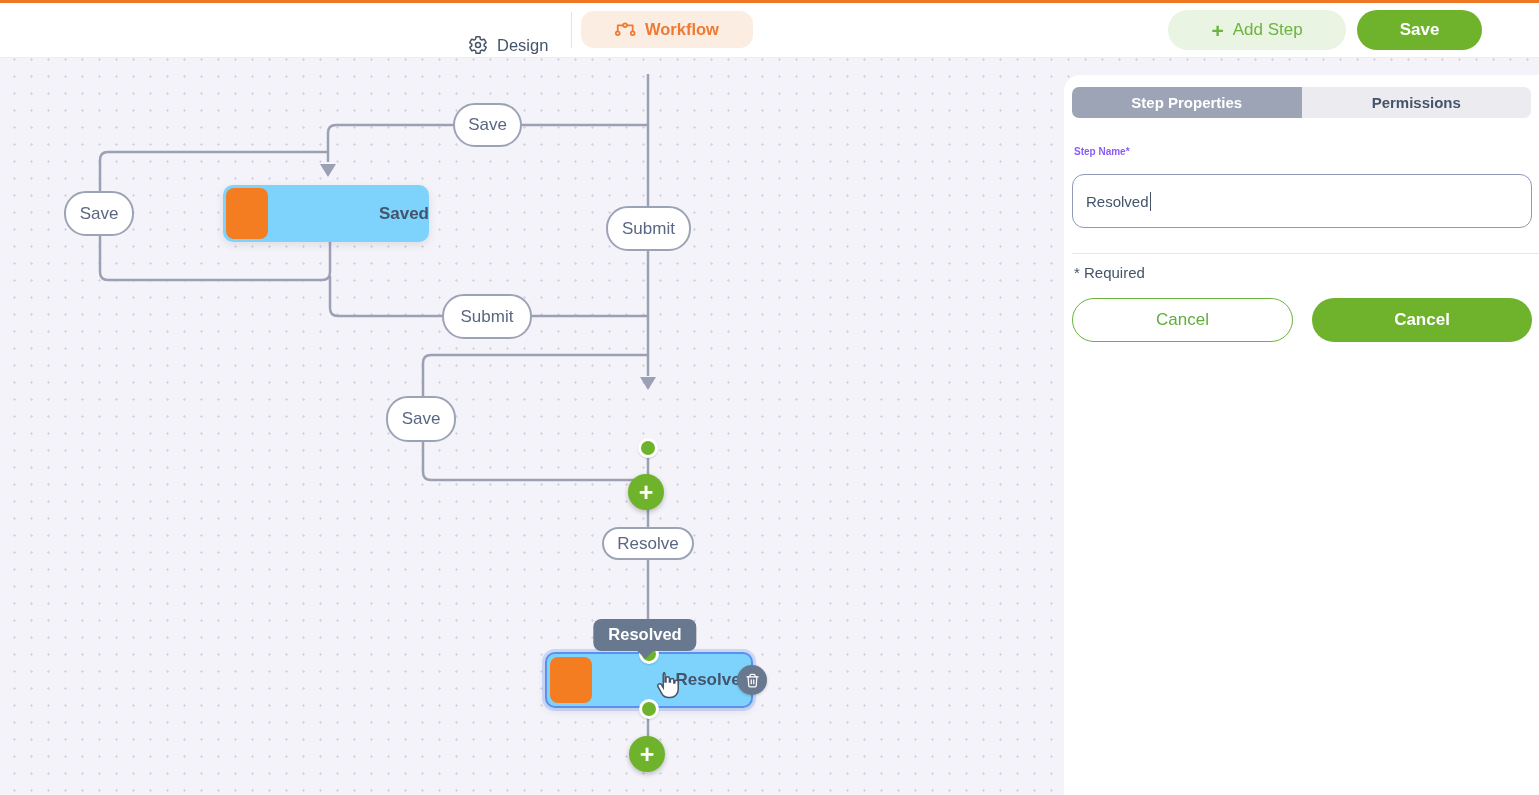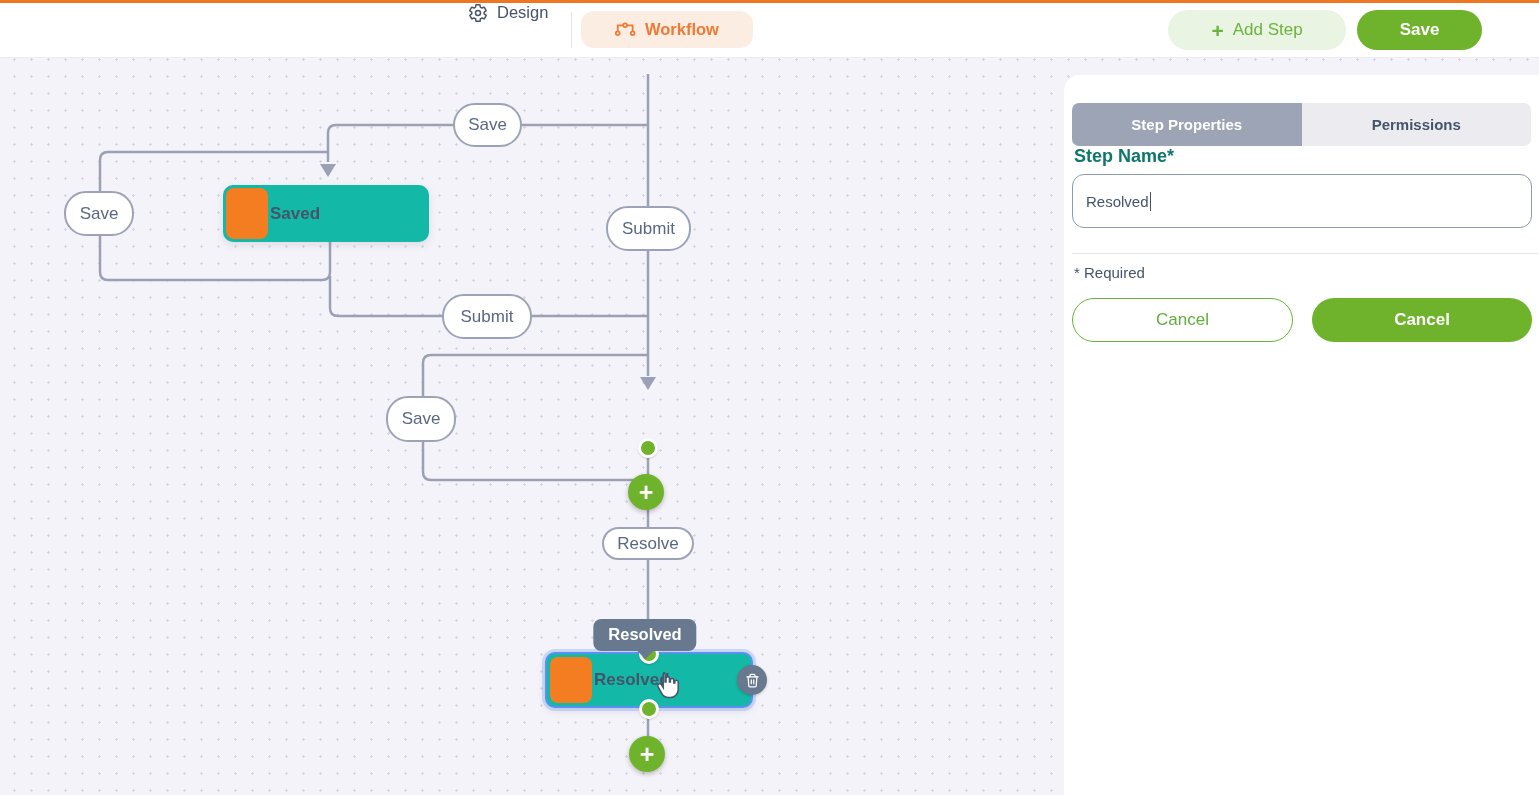--- a/index.html
+++ b/index.html
@@ -15,23 +15,23 @@
     background-size:17px 17px; background-position:6px 10px;
   }
   svg.edges { position:absolute; left:0; top:58px; width:1539px; height:737px; }
 
   .edge-label {
     position:absolute; z-index:4; display:flex; align-items:center; justify-content:center;
     background:#fff; border:2px solid #9da3b6; border-radius:22px;
     color:#5a6782; font-size:17px; cursor:default;
   }
   .node {
-    position:absolute; z-index:5; background:#14b8a6; border-radius:10px;
+    position:absolute; z-index:5; background:#7dd3fc; border-radius:10px;
     box-shadow:0 3px 8px rgba(60,60,90,.12);
-    display:flex; align-items:center; justify-content:flex-start;
+    display:flex; align-items:center; justify-content:flex-end;
     font-weight:bold; font-size:17px; color:#44546a;padding-left:19px;
   }
   .node-color { position:absolute; left:3px; top:3px; bottom:3px; width:42px; background:#f47d21; border-radius:8px; }
   .node-label { position:relative; padding-left:28px; }
   .node.selected { border:2px solid #5b8ff0; box-shadow:0 0 0 3px rgba(100,150,240,.28), 0 3px 8px rgba(60,60,90,.12); }
 
   .port {
     position:absolute; z-index:6; width:20px; height:20px; border-radius:50%;
     background:#6fb32c; border:3px solid #fff; box-shadow:0 1px 2px rgba(0,0,0,.15);
   }
@@ -54,42 +54,42 @@
     border-radius:50%; background:#68788e; display:flex; align-items:center; justify-content:center;
     cursor:pointer; box-shadow:0 1px 3px rgba(0,0,0,.2);
   }
   .hand-cursor { position:absolute; z-index:10; left:653px; top:670px; }
 
   
   .panel {
     position:absolute; z-index:20; left:1064px; top:75px; width:475px; height:720px;
     background:#fff; border-top-left-radius:16px;
   }
-  .tabbar { position:absolute; left:8px; top:12px; width:459px; height:43px; display:flex; border-radius:7px; overflow:hidden;margin-top:16px; }
+  .tabbar { position:absolute; left:8px; top:12px; width:459px; height:31px; display:flex; border-radius:7px; overflow:hidden; }
   .tab { flex:1; display:flex; align-items:center; justify-content:center; font-size:15px; font-weight:bold; cursor:pointer; }
   .tab.active { background:#9ca4b5; color:#fff; }
   .tab.inactive { background:#ecebef; color:#44546a; }
-  .field-label { position:absolute; left:10px; top:71px; font-size:18px; font-weight:bold; color:#0f766e; }
+  .field-label { position:absolute; left:10px; top:71px; font-size:10px; font-weight:bold; color:#8b5cf6; }
   .step-input {
     position:absolute; left:8px; top:99px; width:460px; height:54px;
     border:1px solid #8e99b5; border-radius:12px; background:#fff;
     display:flex; align-items:center; padding-left:13px; font-size:15px; color:#44546a; cursor:text;
   }
   .caret { display:inline-block; width:1.5px; height:19px; background:#44546a; margin-left:1px; }
   .panel-divider { position:absolute; left:8px; top:178px; width:467px; border-top:1px solid #e5e5ea; }
   .required-note { position:absolute; left:10px; top:189px; font-size:15px; color:#44546a; }
   .btn-row { position:absolute; left:8px; top:223px; width:460px; display:flex; justify-content:space-between; }
   .btn { height:44px; border-radius:22px; display:flex; align-items:center; justify-content:center; font-size:17px; cursor:pointer; }
   .btn-cancel { width:221px; background:#fff; border:1.5px solid #6cb33f; color:#5fae3a; }
   .btn-apply { width:220px; background:#6fb32c; border:none; color:#fff; font-weight:bold; }
 
   
   .topbar { position:absolute; z-index:30; left:0; top:0; width:1539px; height:58px; background:#fff; border-bottom:1px solid #ececf1; }
   .topbar-accent { position:absolute; left:0; top:0; width:100%; height:3px; background:#ee7623; }
-  .design-group { position:absolute; left:468px; top:3px; height:52px; display:flex; align-items:flex-start; gap:9px; color:#44546a; font-size:16.5px; cursor:pointer; }
+  .design-group { position:absolute; left:468px; top:3px; height:52px; display:flex; align-items:flex-end; gap:9px; color:#44546a; font-size:16.5px; cursor:pointer; }
   .topbar-divider { position:absolute; left:571px; top:12px; height:36px; border-left:1px solid #e3e3e9; }
   .workflow-pill {
     position:absolute; left:581px; top:11px; height:37px; padding:0 34px;
     background:#fcede2; border-radius:13px; display:flex; align-items:center; gap:9px;
     color:#ee7a33; font-size:16.5px; font-weight:bold; cursor:pointer;
   }
   .add-step-btn {
     position:absolute; left:1168px; top:10px; width:178px; height:40px; border-radius:20px;
     background:#e9f4e2; color:#6cb33f; display:flex; align-items:center; justify-content:center; gap:9px;
     font-size:17px; cursor:pointer;

